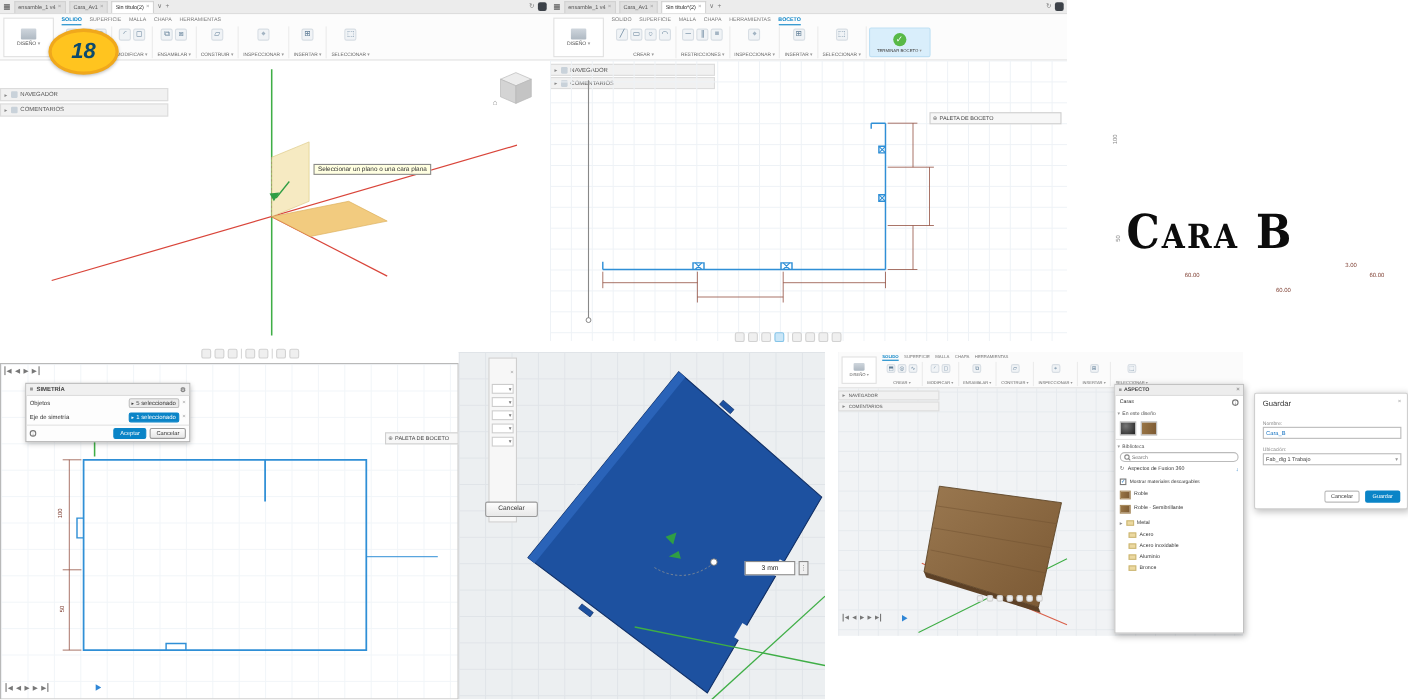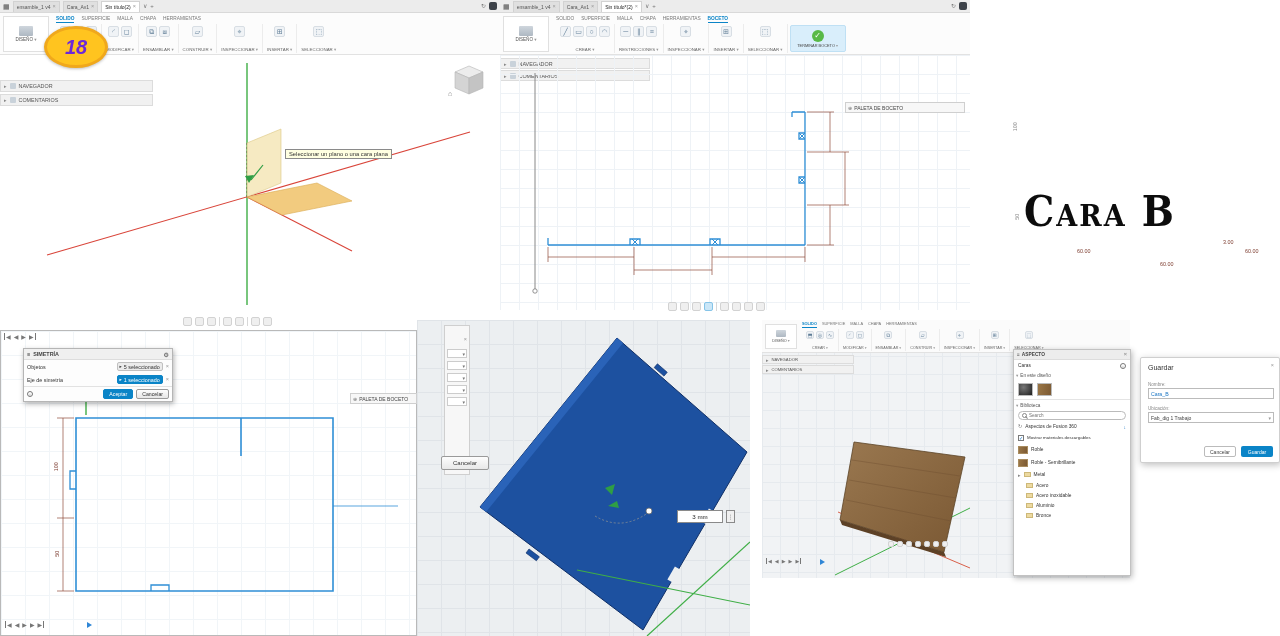--- a/index.html
+++ b/index.html
@@ -42,21 +42,21 @@
   .di{width:9px;height:9px;border-radius:2px;background:#efefef;border:1px solid #d2d2d2}
   .di.blue{background:#cae6f7;border-color:#85c4e8}
   .di.sm{width:6px;height:6px}
   .dsep{width:1px;height:9px;background:#d8d8d8}
 
   .dim{position:absolute;font-size:5.4px;color:#7c3b2e;background:rgba(255,255,255,.82);line-height:1;padding:0 1px;white-space:nowrap}
   .rot{transform:rotate(-90deg);transform-origin:center}
 
   .tooltip{position:absolute;left:285px;top:149px;background:#ffffe1;border:1px solid #8a8a8a;font-size:5.8px;padding:1px 3px;color:#333;white-space:nowrap}
 
-  .badge{position:absolute;left:44px;top:26px;width:64px;height:42px;border-radius:50%;background:#ffc41f;border:3px solid #f0a81c;color:#6d28d9;font-size:20px;font-weight:bold;font-style:italic;display:flex;align-items:center;justify-content:center;box-shadow:0 1px 3px rgba(0,0,0,.25);z-index:5}
+  .badge{position:absolute;left:44px;top:26px;width:64px;height:42px;border-radius:50%;background:#ffc41f;border:3px solid #f0a81c;color:#0c4a6e;font-size:20px;font-weight:bold;font-style:italic;display:flex;align-items:center;justify-content:center;box-shadow:0 1px 3px rgba(0,0,0,.25);z-index:5}
 
   
   .finish{width:56px;background:#d9eefb;border:1px solid #bfe0f4;border-radius:2px;display:flex;flex-direction:column;align-items:center;justify-content:center;gap:1px;padding:2px 2px;margin:1px 2px}
   .chk{width:12px;height:12px;border-radius:50%;background:#58b947;color:#fff;font-size:8px;line-height:12px;text-align:center}
   .chk::after{content:"✓"}
   .finlab{font-size:3.9px;color:#444;text-align:center;white-space:nowrap}
 
   .palette{position:absolute;background:#f7f7f7;border:1px solid #cfcfcf;display:flex;align-items:center;gap:2px;font-size:5px;color:#444;padding:0 2px;height:11px;overflow:hidden;white-space:nowrap}
 
   

